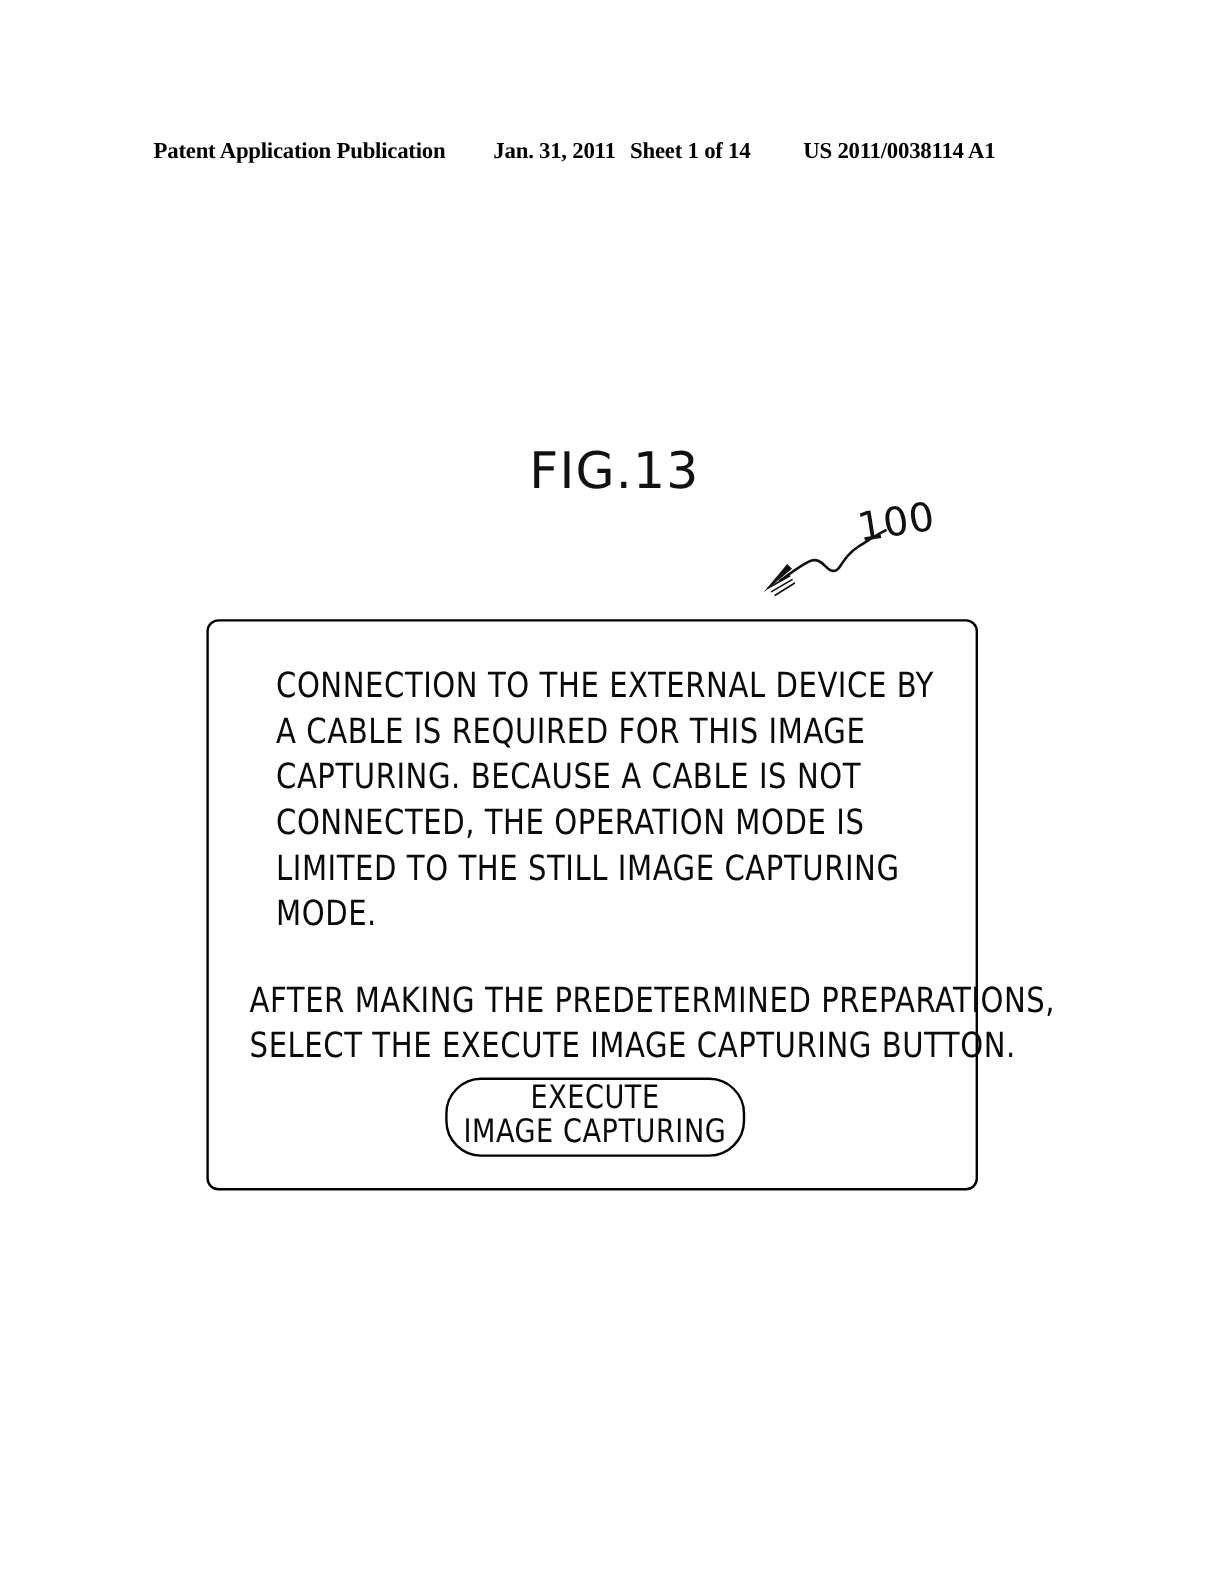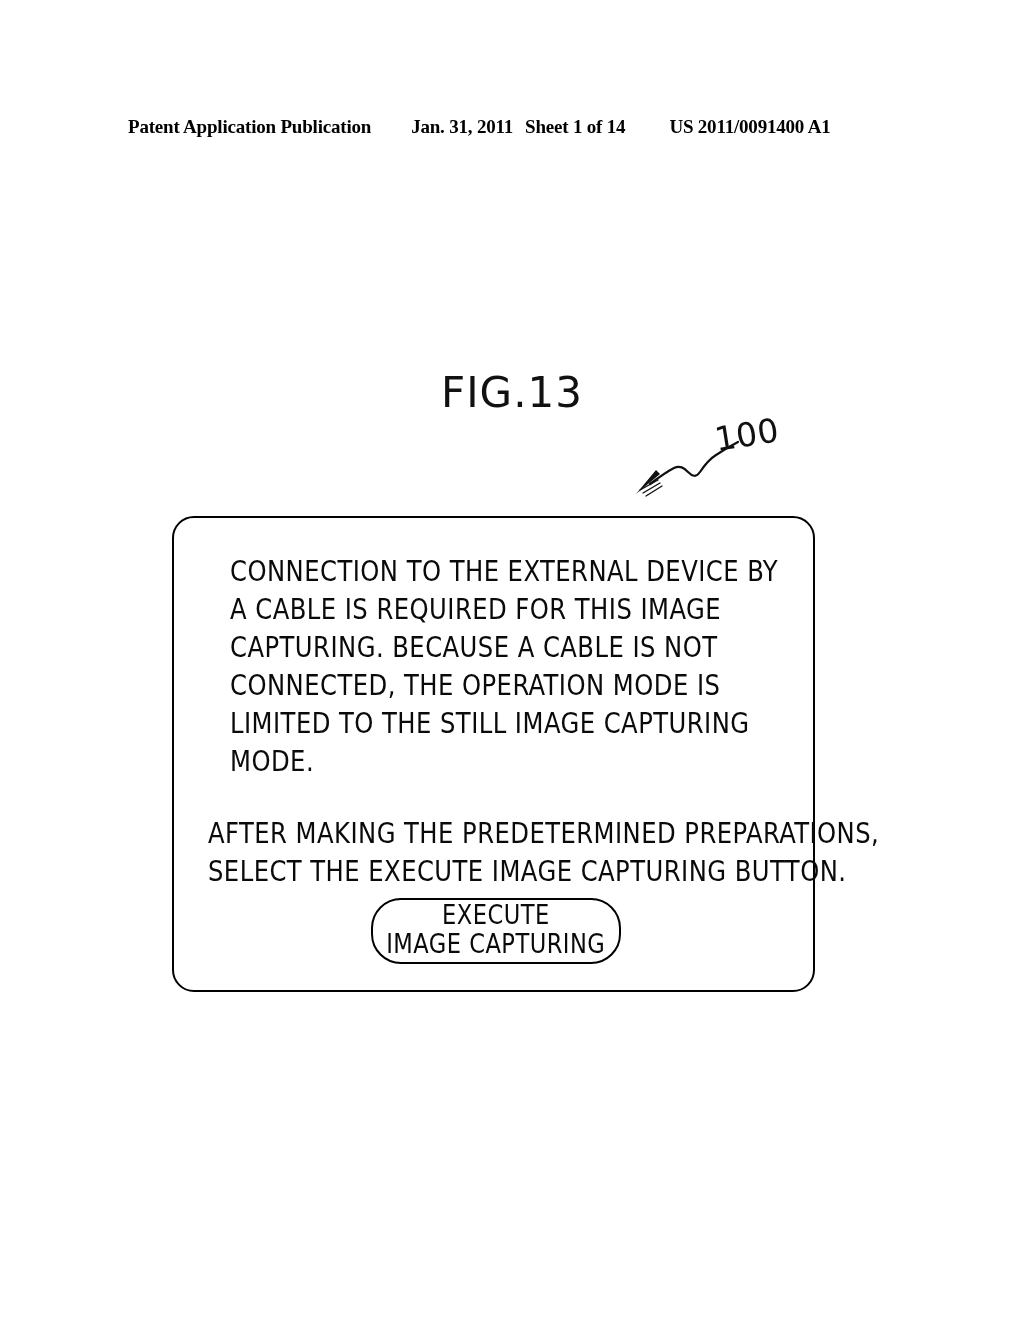--- a/index.html
+++ b/index.html
@@ -84,21 +84,21 @@
 
   
   .dialog {
     position: absolute;
     left: 172px;
     top: 516px;
     width: 643px;
     height: 476px;
     box-sizing: border-box;
     border: 2px solid #000000;
-    border-radius: 22px;
+    border-radius: 10px;
     background: #ffffff;
   }
 
   .dialog-body {
     position: absolute;
     left: 0;
     top: 34px;
     width: 643px;
   }
 
@@ -160,21 +160,21 @@
     transform: scaleX(0.93);
   }
 </style>
 </head>
 <body>
 
 <div class="sheet-header">
   <span class="hdr-pub">Patent Application Publication</span>
   <span class="hdr-date">Jan. 31, 2011</span>
   <span class="hdr-sheet">Sheet 1 of 14</span>
-  <span class="hdr-patno">US 2011/0091400 A1</span>
+  <span class="hdr-patno">US 2011/0038114 A1</span>
 </div>
 
 <div class="fig-title">FIG.13</div>
 
 <div class="ref-wrap">
   <svg class="ref-leader" width="170" height="76" viewBox="0 0 170 76">
     <path d="M20,60 C28,54 36,48 44,44 C50,41 54,44 58,48
              C62,52 66,54 70,48 C74,42 78,36 86,31 C94,26 100,22 108,18" fill="none" stroke="#111111" stroke-width="2.2" stroke-linecap="round"></path>
     <path d="M6,70 L30,50 L26,46 Z" fill="#111111"></path>
     <path d="M10,66 L28,56" stroke="#111111" stroke-width="1.4" stroke-linecap="round"></path>

